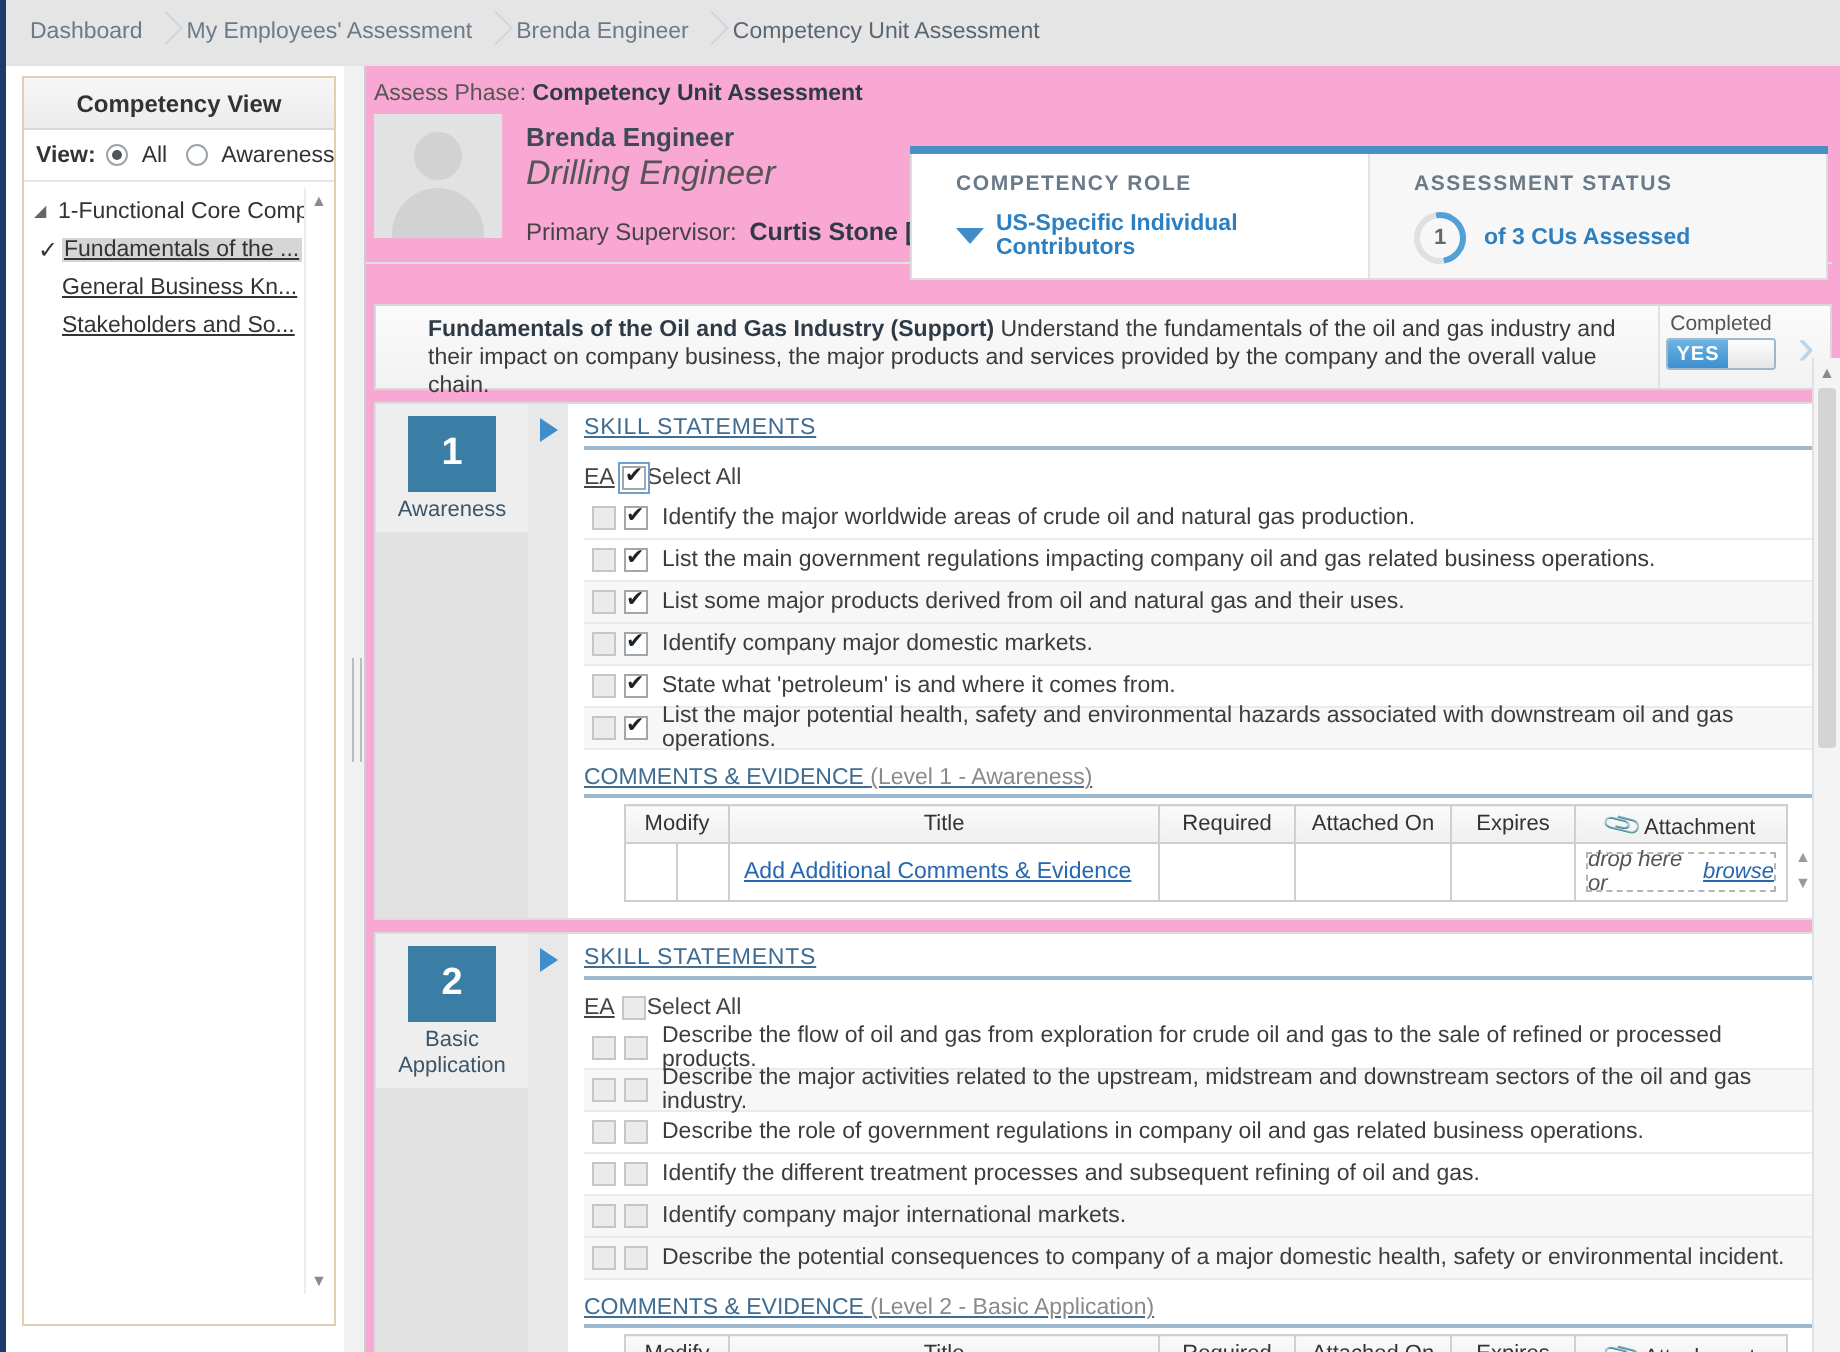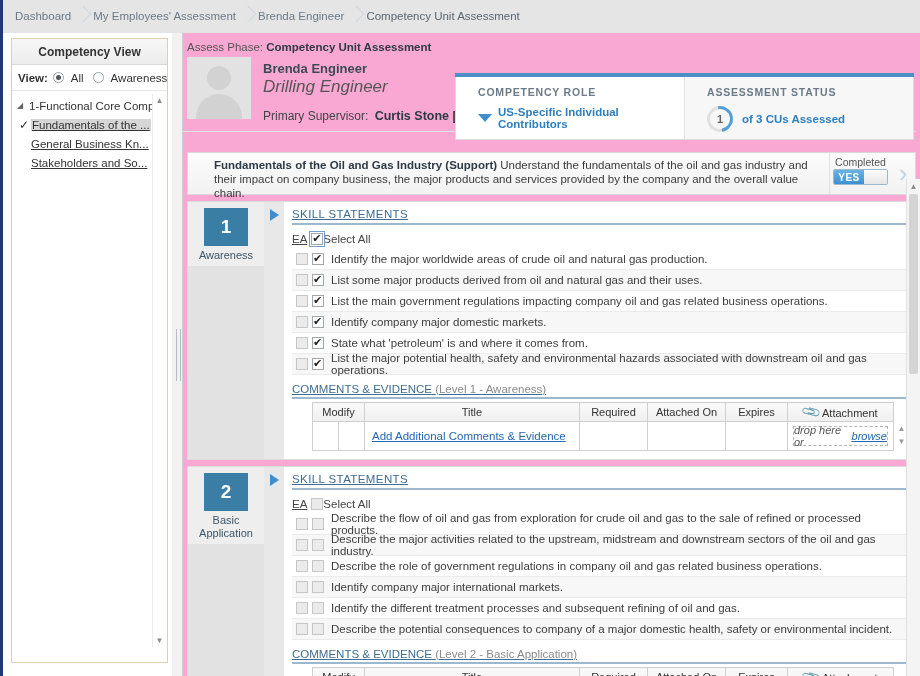--- a/index.html
+++ b/index.html
@@ -297,29 +297,29 @@
               <span class="ea-lbl">EA</span>
               <span class="cbx on focus"></span>
               <span>Select All</span>
             </div>
 
             <div class="stmt">
               <span class="cbx dim"></span>
               <span class="cbx on"></span>
               <span class="stmt-txt">Identify the major worldwide areas of crude oil and natural gas production.</span>
             </div>
+            <div class="stmt">
+              <span class="cbx dim"></span>
+              <span class="cbx on"></span>
+              <span class="stmt-txt">List the main government regulations impacting company oil and gas related business operations.</span>
+            </div>
             <div class="stmt alt">
               <span class="cbx dim"></span>
               <span class="cbx on"></span>
               <span class="stmt-txt">List some major products derived from oil and natural gas and their uses.</span>
-            </div>
-            <div class="stmt">
-              <span class="cbx dim"></span>
-              <span class="cbx on"></span>
-              <span class="stmt-txt">List the main government regulations impacting company oil and gas related business operations.</span>
             </div>
             <div class="stmt alt">
               <span class="cbx dim"></span>
               <span class="cbx on"></span>
               <span class="stmt-txt">Identify company major domestic markets.</span>
             </div>
             <div class="stmt">
               <span class="cbx dim"></span>
               <span class="cbx on"></span>
               <span class="stmt-txt">State what 'petroleum' is and where it comes from.</span>
@@ -406,29 +406,29 @@
             <div class="stmt alt">
               <span class="cbx dim"></span>
               <span class="cbx dim"></span>
               <span class="stmt-txt">Describe the major activities related to the upstream, midstream and downstream sectors of the oil and gas industry.</span>
             </div>
             <div class="stmt">
               <span class="cbx dim"></span>
               <span class="cbx dim"></span>
               <span class="stmt-txt">Describe the role of government regulations in company oil and gas related business operations.</span>
             </div>
+            <div class="stmt">
+              <span class="cbx dim"></span>
+              <span class="cbx dim"></span>
+              <span class="stmt-txt">Identify the different treatment processes and subsequent refining of oil and gas.</span>
+            </div>
             <div class="stmt alt">
               <span class="cbx dim"></span>
               <span class="cbx dim"></span>
               <span class="stmt-txt">Identify company major international markets.</span>
-            </div>
-            <div class="stmt">
-              <span class="cbx dim"></span>
-              <span class="cbx dim"></span>
-              <span class="stmt-txt">Identify the different treatment processes and subsequent refining of oil and gas.</span>
             </div>
             <div class="stmt alt">
               <span class="cbx dim"></span>
               <span class="cbx dim"></span>
               <span class="stmt-txt">Describe the potential consequences to company of a major domestic health, safety or environmental incident.</span>
             </div>
 
             <div class="ce-title">
               <span>COMMENTS &amp; EVIDENCE</span>
               <i>(Level 2 - Basic Application)</i>

